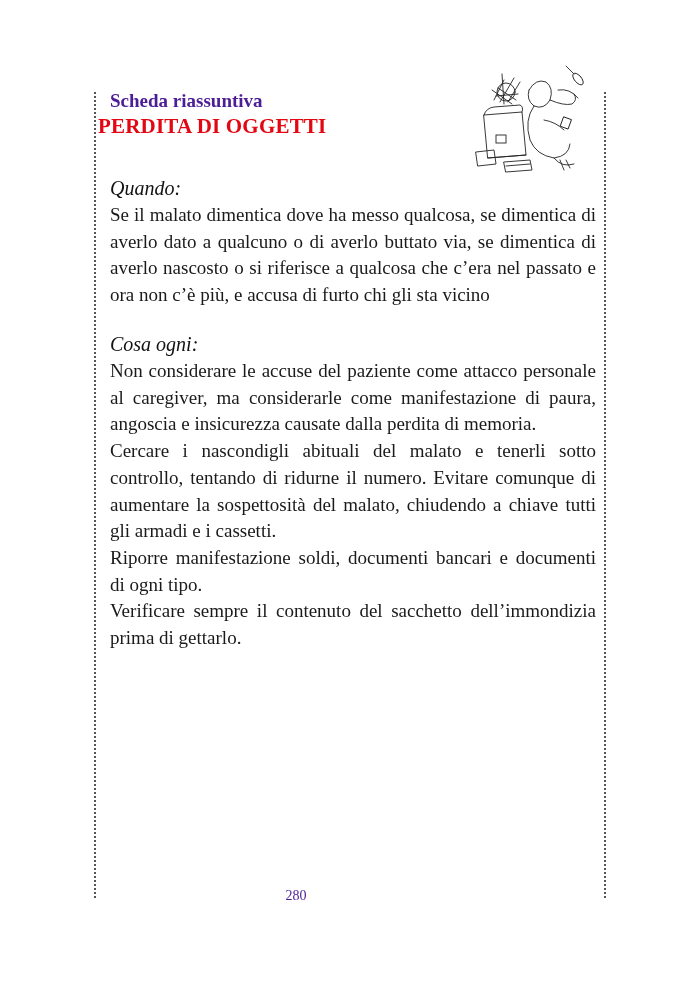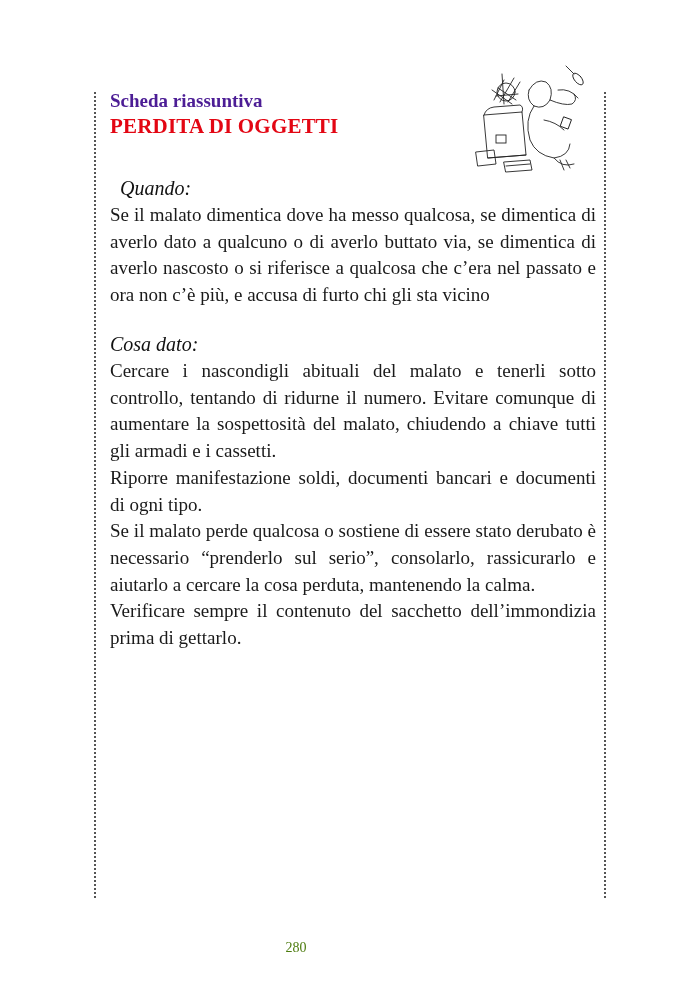--- a/index.html
+++ b/index.html
@@ -2,26 +2,26 @@
 <html><head>
 <meta charset="utf-8">
 <style>
   html, body { margin: 0; padding: 0; background: #ffffff; }
   body { width: 699px; height: 992px; position: relative; overflow: hidden;
          font-family: "Liberation Serif", "DejaVu Serif", serif; color: #1a1a1a; }
   .dots { position: absolute; width: 0; border-left: 2px dotted #555; }
   #dots-left { left: 94px; top: 92px; height: 806px; }
   #dots-right { left: 604px; top: 92px; height: 806px; }
   .subtitle { position: absolute; left: 110px; top: 90px; font-size: 19px; font-weight: bold; color: #4c1d95; }
-  .title { position: absolute; left: 110px; top: 114px; font-size: 21px; font-weight: bold; color: #e30613; letter-spacing: 0.2px; }
+  .title { position: absolute; left: 98px; top: 114px; font-size: 21px; font-weight: bold; color: #e30613; letter-spacing: 0.2px; }
   .illustration { position: absolute; left: 474px; top: 60px; width: 115px; height: 120px; }
   .section-head { position: absolute; left: 110px; font-size: 20px; font-style: italic; color: #111; }
   .para { position: absolute; left: 110px; width: 486px; font-size: 19px; line-height: 26.7px; text-align: justify; }
   .para p { margin: 0; }
-  .page-num { position: absolute; left: 0; width: 592px; top: 940px; text-align: center; font-size: 14px; font-family: "Liberation Serif", serif; color: #4d7c0f; }
+  .page-num { position: absolute; left: 0; width: 592px; top: 888px; text-align: center; font-size: 14px; font-family: "Liberation Serif", serif; color: #4c1d95; }
 </style>
 </head>
 <body>
 
 <div id="dots-left" class="dots"></div>
 <div id="dots-right" class="dots"></div>
 
 <div class="subtitle">Scheda riassuntiva</div>
 <div class="title">PERDITA DI OGGETTI</div>
 
@@ -47,26 +47,26 @@
 
     <rect x="88" y="58" width="8" height="10" transform="rotate(20 92 63)"></rect>
     <path d="M84 30 Q96 28 104 38"></path>
 
     <path d="M2 92 L20 90 L22 104 L4 106 Z"></path>
     <path d="M30 102 L56 100 L58 110 L32 112 Z M32 106 L56 104"></path>
     <path d="M14 98 L52 95"></path>
   </g>
 </svg>
 
-<div class="section-head" style="top:177px;margin-left:10px;">Quando:</div>
+<div class="section-head" style="top:177px;">Quando:</div>
 <div class="para" style="top:202px;">
   <p>Se il malato dimentica dove ha messo qualcosa, se dimentica di averlo dato a qualcuno o di averlo buttato via, se dimentica di averlo nascosto o si riferisce a qualcosa che c’era nel passato e ora non c’è più, e accusa di furto chi gli sta vicino</p>
 </div>
 
-<div class="section-head" style="top:333px;">Cosa dato:</div>
+<div class="section-head" style="top:333px;">Cosa ogni:</div>
 <div class="para" style="top:358px;">
+  <p>Non considerare le accuse del paziente come attacco personale al caregiver, ma considerarle come manifestazione di paura, angoscia  e insicurezza causate dalla perdita di memoria.</p>
   <p>Cercare i nascondigli abituali del malato e tenerli sotto controllo, tentando di ridurne il numero. Evitare comunque di aumentare la sospettosità del malato, chiudendo a chiave tutti gli armadi e i cassetti.</p>
   <p>Riporre manifestazione soldi, documenti bancari e documenti di ogni tipo.</p>
-  <p>Se il malato perde qualcosa o sostiene di essere stato derubato è necessario “prenderlo sul serio”, consolarlo, rassicurarlo e aiutarlo a cercare la cosa perduta, mantenendo la calma.</p>
   <p>Verificare sempre il contenuto del sacchetto dell’immondizia prima di gettarlo.</p>
 </div>
 
 <div class="page-num">280</div>
 
 </body></html>

